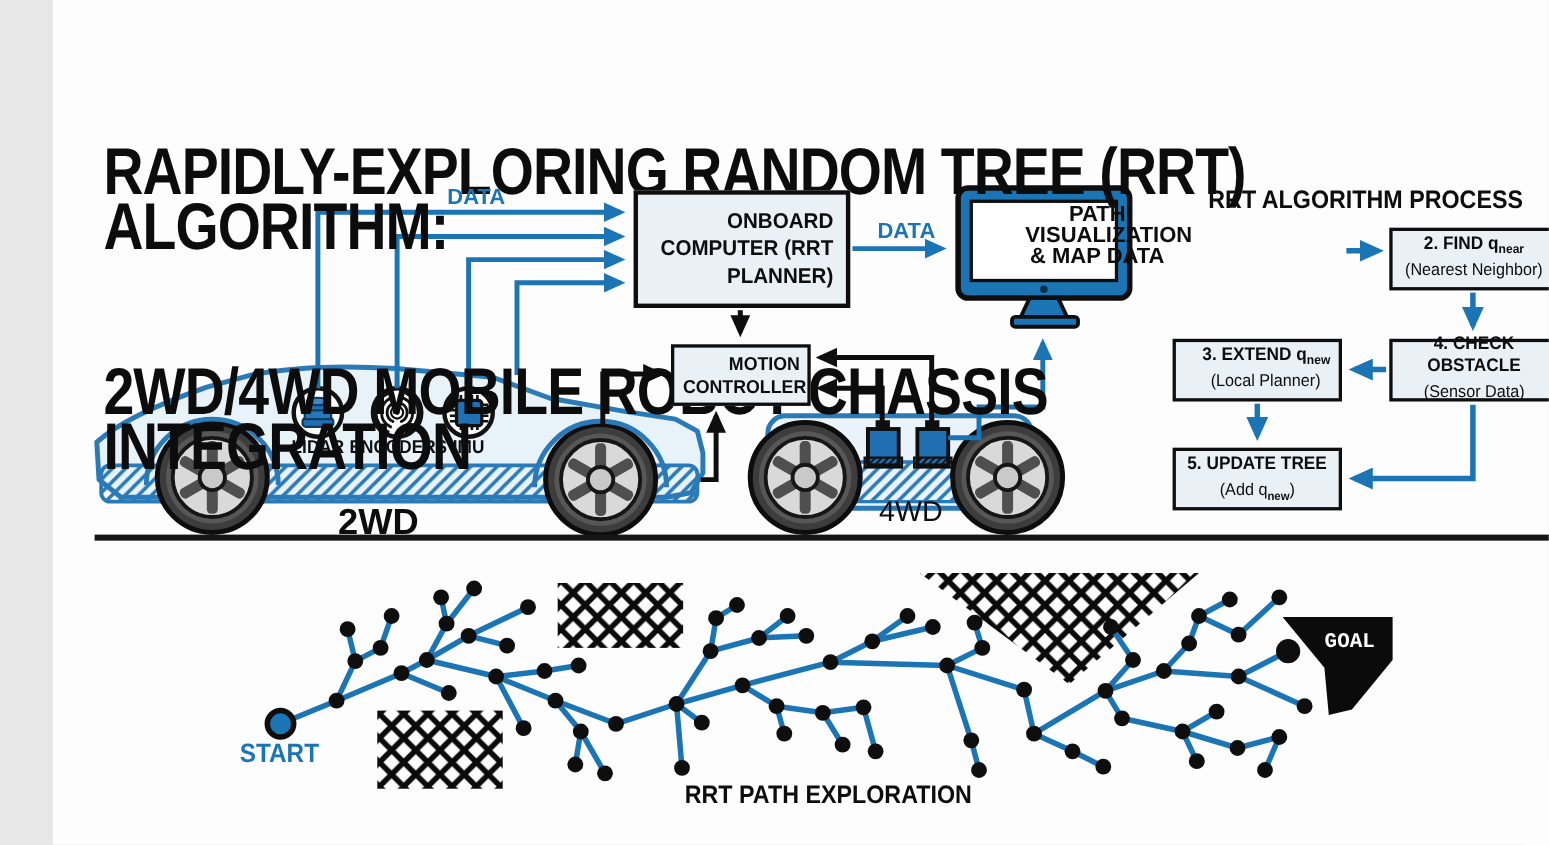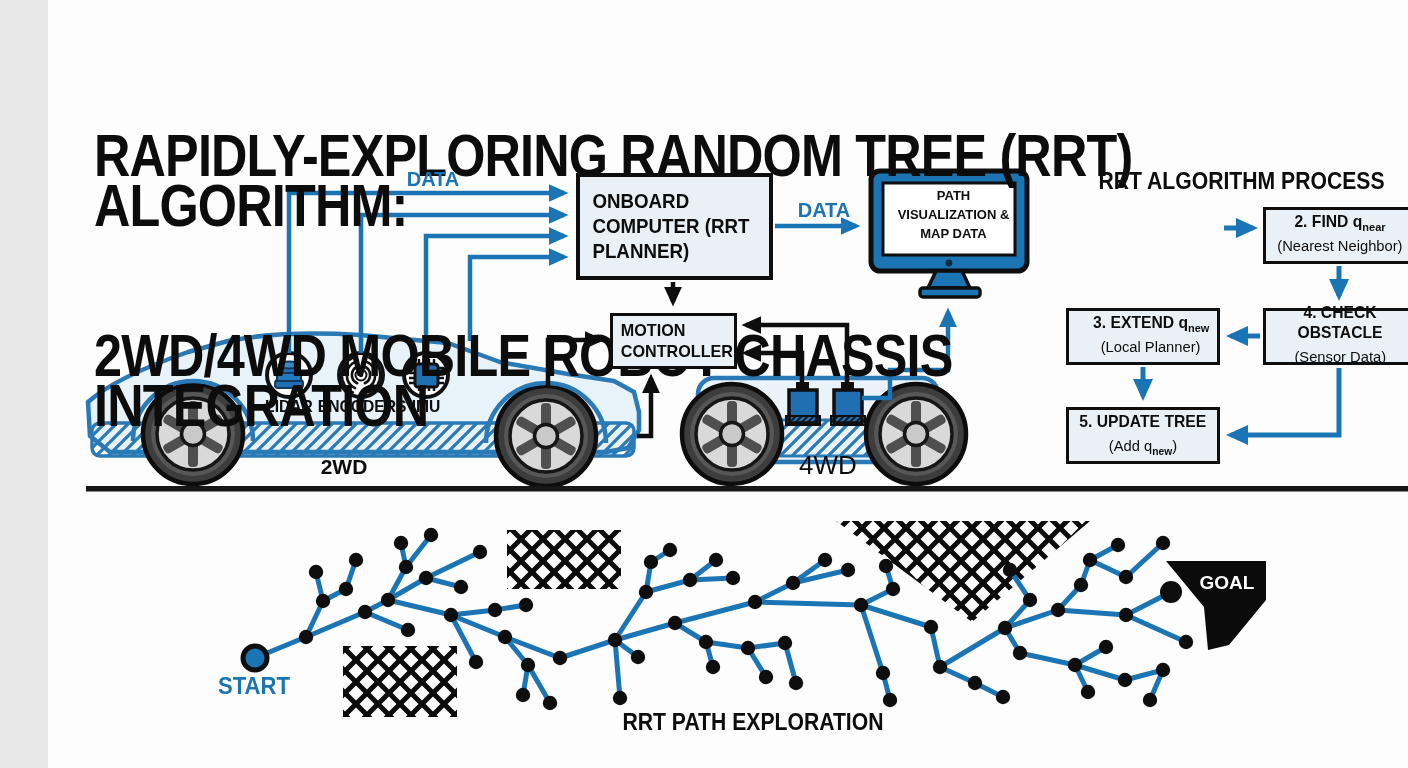--- a/index.html
+++ b/index.html
@@ -5,21 +5,21 @@
   html,body{margin:0;padding:0;background:#e7e7e7;}
   #stage{position:relative;width:1408px;height:768px;background:#fdfdfd;overflow:hidden;
          font-family:"Liberation Sans","DejaVu Sans",sans-serif;color:#0d0d0d;margin-left:48px;}
   #gfx{position:absolute;left:0;top:0;}
   .lbl{position:absolute;white-space:pre-wrap;}
   .ttl{left:46px;font-weight:bold;font-size:60px;letter-spacing:-1px;line-height:50px;
        transform:scaleX(0.84);transform-origin:left top;color:#0c0c0c;}
   .blue{color:#1b75b5;}
   .ctr{text-align:center;}
   .box{position:absolute;background:#e9f1f7;border:4px solid #0e0e0e;box-sizing:border-box;
-       display:flex;flex-direction:column;align-items:center;justify-content:center;text-align:left;}
+       display:flex;flex-direction:column;align-items:center;justify-content:center;text-align:right;}
   .fbox{position:absolute;width:154px;height:57px;background:#e9f1f7;border:3.5px solid #0e0e0e;
         box-sizing:border-box;display:flex;flex-direction:column;align-items:center;justify-content:center;
         text-align:center;}
   .fl1{font-weight:bold;font-size:16.5px;line-height:20px;transform:scaleX(0.95);}
   .fl2{font-size:15.5px;line-height:18px;transform:scaleX(0.95);}
   .fl1 sub,.fl2 sub{font-size:0.7em;font-weight:bold;}
   .cond{transform:scaleX(0.92);transform-origin:center;}
 </style>
 </head>
 <body>
@@ -308,27 +308,27 @@
   <div class="lbl blue ctr" style="left:736px;top:199px;width:80px;font-weight:bold;font-size:20px;">DATA</div>
 
   <div class="box" style="left:528px;top:173px;width:197px;height:107px;">
     <div style="font-weight:bold;font-size:19.5px;line-height:25px;width:172px;transform:scaleX(0.96);">ONBOARD COMPUTER (RRT PLANNER)</div>
   </div>
 
   <div class="box" style="left:562px;top:313px;width:127px;height:56px;border-width:3.5px;">
     <div style="font-weight:bold;font-size:17px;line-height:21px;width:112px;transform:scaleX(0.95);">MOTION CONTROLLER</div>
   </div>
 
-  <div class="lbl ctr" style="left:840px;top:186px;width:131px;font-weight:bold;font-size:13px;line-height:19px;">PATH VISUALIZATION &amp; MAP DATA</div>
+  <div class="lbl ctr" style="left:884px;top:186px;width:131px;font-weight:bold;font-size:20px;line-height:19px;">PATH VISUALIZATION &amp; MAP DATA</div>
 
   <div class="lbl ctr" style="left:204px;top:397px;width:74px;font-weight:bold;font-size:17px;transform:scaleX(0.92);">LIDAR</div>
   <div class="lbl ctr" style="left:266px;top:397px;width:94px;font-weight:bold;font-size:17px;transform:scaleX(0.92);">ENCODERS</div>
   <div class="lbl ctr" style="left:350px;top:397px;width:56px;font-weight:bold;font-size:17px;transform:scaleX(0.92);">IMU</div>
 
-  <div class="lbl ctr" style="left:256px;top:455px;width:80px;font-weight:bold;font-size:21px;">2WD</div>
+  <div class="lbl ctr" style="left:256px;top:455px;width:80px;font-weight:bold;font-size:33px;">2WD</div>
   <div class="lbl ctr" style="left:740px;top:450px;width:80px;font-weight:normal;font-size:26px;">4WD</div>
 
   <div class="lbl ctr cond" style="left:1018px;top:168px;width:351px;font-weight:bold;font-size:23px;">RRT ALGORITHM PROCESS</div>
 
   <div class="fbox" style="left:1215px;top:207px;">
     <div class="fl1"><span>2. FIND q</span><sub>near</sub></div>
     <div class="fl2"><span>(Nearest Neighbor)</span><sub></sub><span></span></div>
   </div>
   <div class="fbox" style="left:1018px;top:308px;padding-left:16px;">
     <div class="fl1"><span>3. EXTEND q</span><sub>new</sub></div>
@@ -337,16 +337,16 @@
   <div class="fbox" style="left:1215px;top:308px;">
     <div class="fl1"><span>4. CHECK OBSTACLE</span><sub></sub></div>
     <div class="fl2"><span>(Sensor Data)</span><sub></sub><span></span></div>
   </div>
   <div class="fbox" style="left:1018px;top:407px;">
     <div class="fl1"><span>5. UPDATE TREE</span><sub></sub></div>
     <div class="fl2"><span>(Add q</span><sub>new</sub><span>)</span></div>
   </div>
 
   <div class="lbl blue ctr" style="left:150px;top:672px;width:112px;font-weight:bold;font-size:24px;transform:scaleX(0.92);">START</div>
-  <div class="lbl ctr" style="left:1148px;top:572px;width:62px;font-weight:bold;font-size:19px;color:#ffffff;">GOAL</div>
+  <div class="lbl ctr" style="left:1148px;top:572px;width:62px;font-weight:bold;font-size:19px;color:#ffffff;font-family:Liberation Mono, monospace;">GOAL</div>
   <div class="lbl ctr cond" style="left:555px;top:709px;width:300px;font-weight:bold;font-size:23px;">RRT PATH EXPLORATION</div>
 
 </div>
 
 </body></html>

